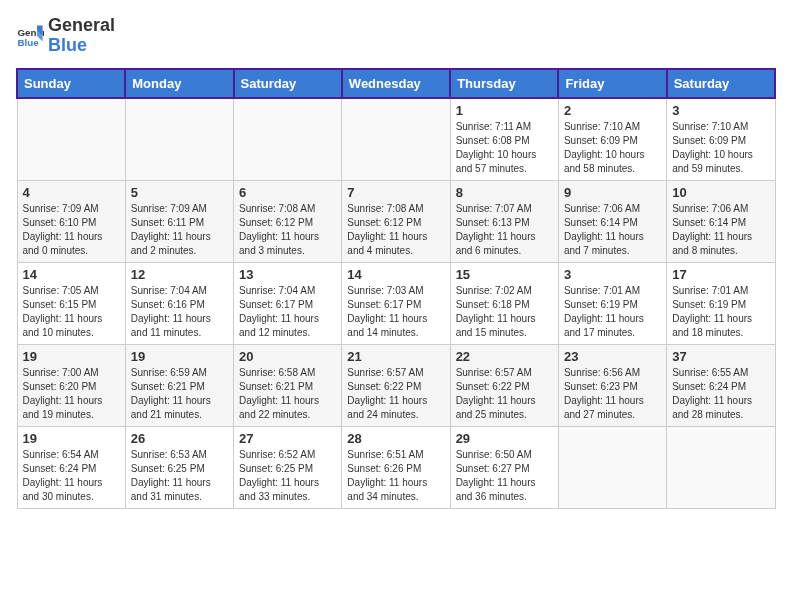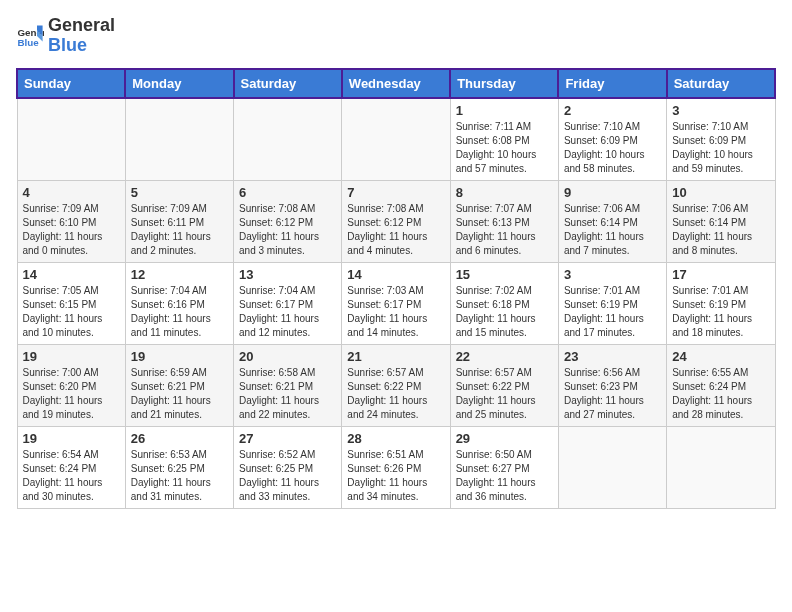--- a/index.html
+++ b/index.html
@@ -213,21 +213,21 @@
         </td>
         <td>
           <div class="day-num">22</div>
           <div class="day-info">Sunrise: 6:57 AM<br>Sunset: 6:22 PM<br>Daylight: 11 hours and 25 minutes.</div>
         </td>
         <td>
           <div class="day-num">23</div>
           <div class="day-info">Sunrise: 6:56 AM<br>Sunset: 6:23 PM<br>Daylight: 11 hours and 27 minutes.</div>
         </td>
         <td>
-          <div class="day-num">24</div>
+          <div class="day-num">37</div>
           <div class="day-info">Sunrise: 6:55 AM<br>Sunset: 6:24 PM<br>Daylight: 11 hours and 28 minutes.</div>
         </td>
       </tr>
       <tr>
         <td>
           <div class="day-num">19</div>
           <div class="day-info">Sunrise: 6:54 AM<br>Sunset: 6:24 PM<br>Daylight: 11 hours and 30 minutes.</div>
         </td>
         <td>
           <div class="day-num">26</div>

